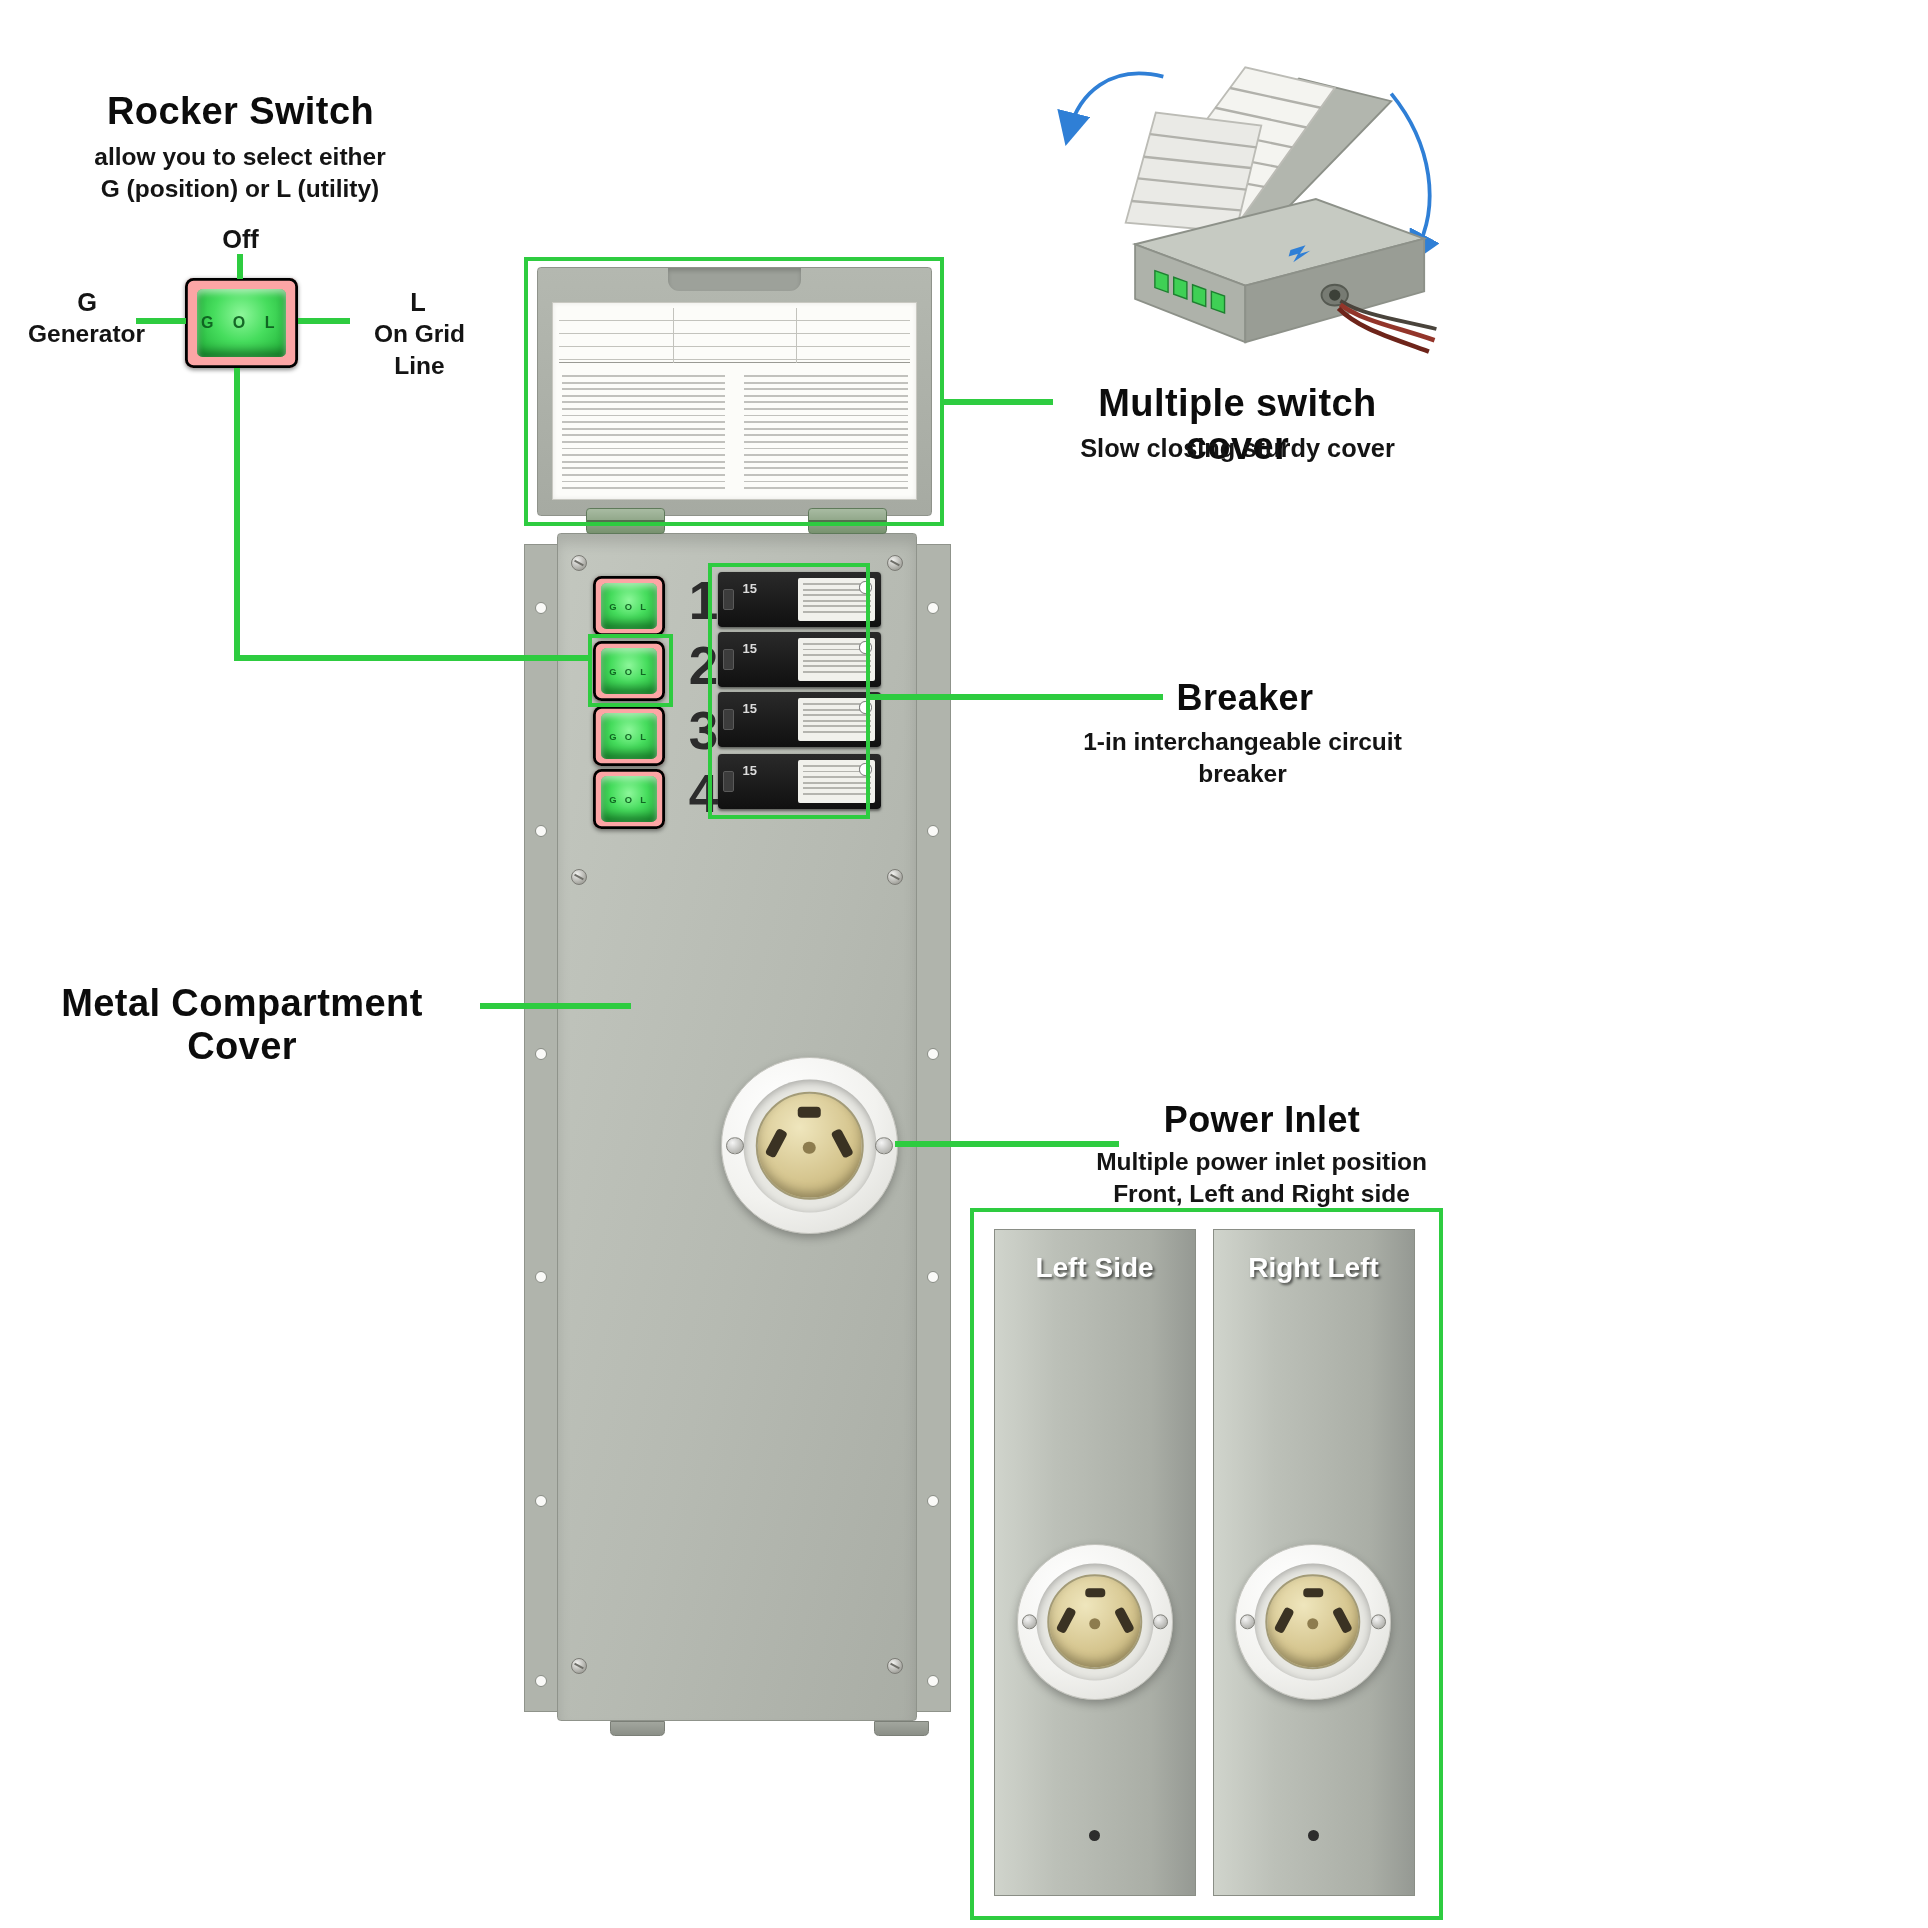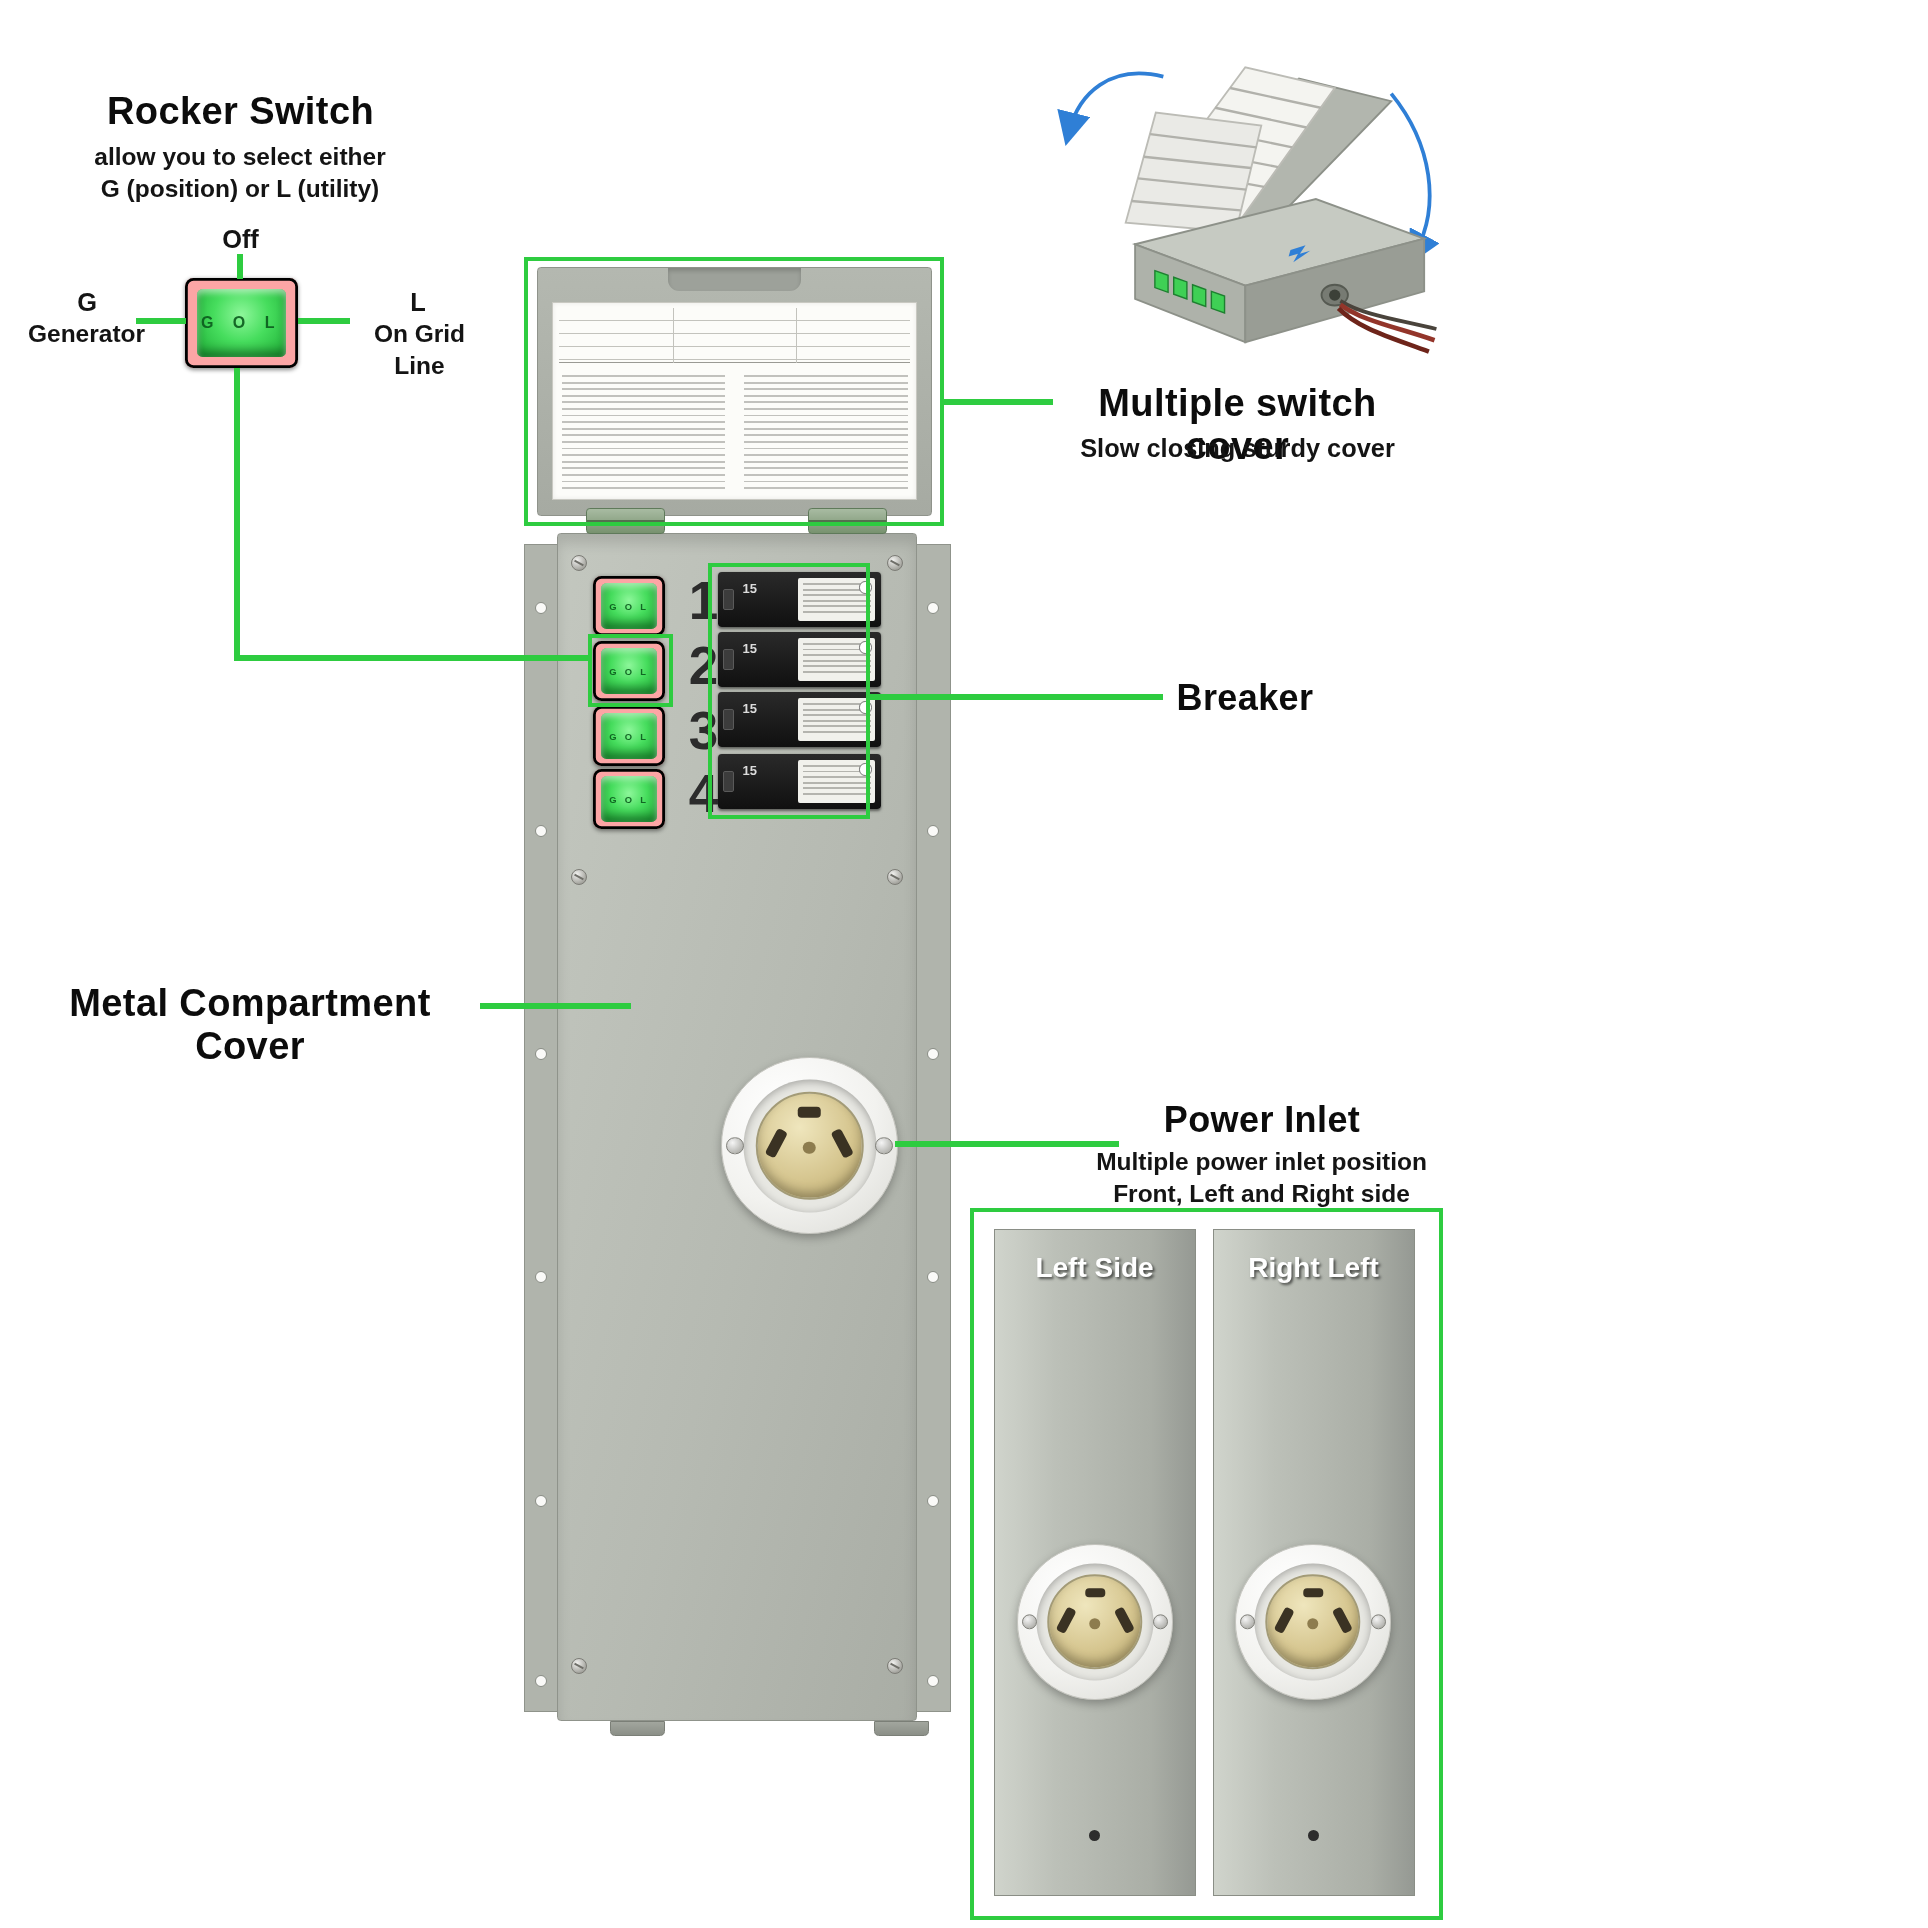--- a/index.html
+++ b/index.html
@@ -264,22 +264,26 @@
   </svg>
 
   <div class="gline" style="left:944px;top:379px;width:109px;height:5.6px;"></div>
   <div class="title-lg" style="left:1053px;top:362px;width:369px;">Multiple switch cover</div>
   <div class="sub" style="left:1053px;top:412px;width:369px;font-size:25.4px;">
     <span>Slow closing sturdy cover</span>
   </div>
 
   <div class="gline" style="left:870px;top:674px;width:293px;height:5.6px;"></div>
   <div class="title-lg" style="left:1165px;top:657px;width:160px;font-size:36px;">Breaker</div>
-
-  <div class="title-lg" style="left:21px;top:962px;width:458px;">Metal Compartment Cover</div>
+  <div class="sub" style="left:1040px;top:706px;width:405px;">
+    <span>1-in interchangeable circuit</span>
+    <span>breaker</span>
+  </div>
+
+  <div class="title-lg" style="left:13px;top:962px;width:458px;">Metal Compartment Cover</div>
   <div class="gline" style="left:480px;top:983px;width:151px;height:5.6px;"></div>
 
   <div class="gline" style="left:895px;top:1121px;width:224px;height:5.6px;"></div>
   <div class="title-lg" style="left:1121px;top:1079px;width:282px;font-size:36px;">Power Inlet</div>
   <div class="sub" style="left:1059px;top:1126px;width:405px;">
     <span>Multiple power inlet position</span>
     <span>Front, Left and Right side</span>
   </div>
 
   <div class="gbox" style="left:970px;top:1188px;width:473px;height:712px;"></div>

